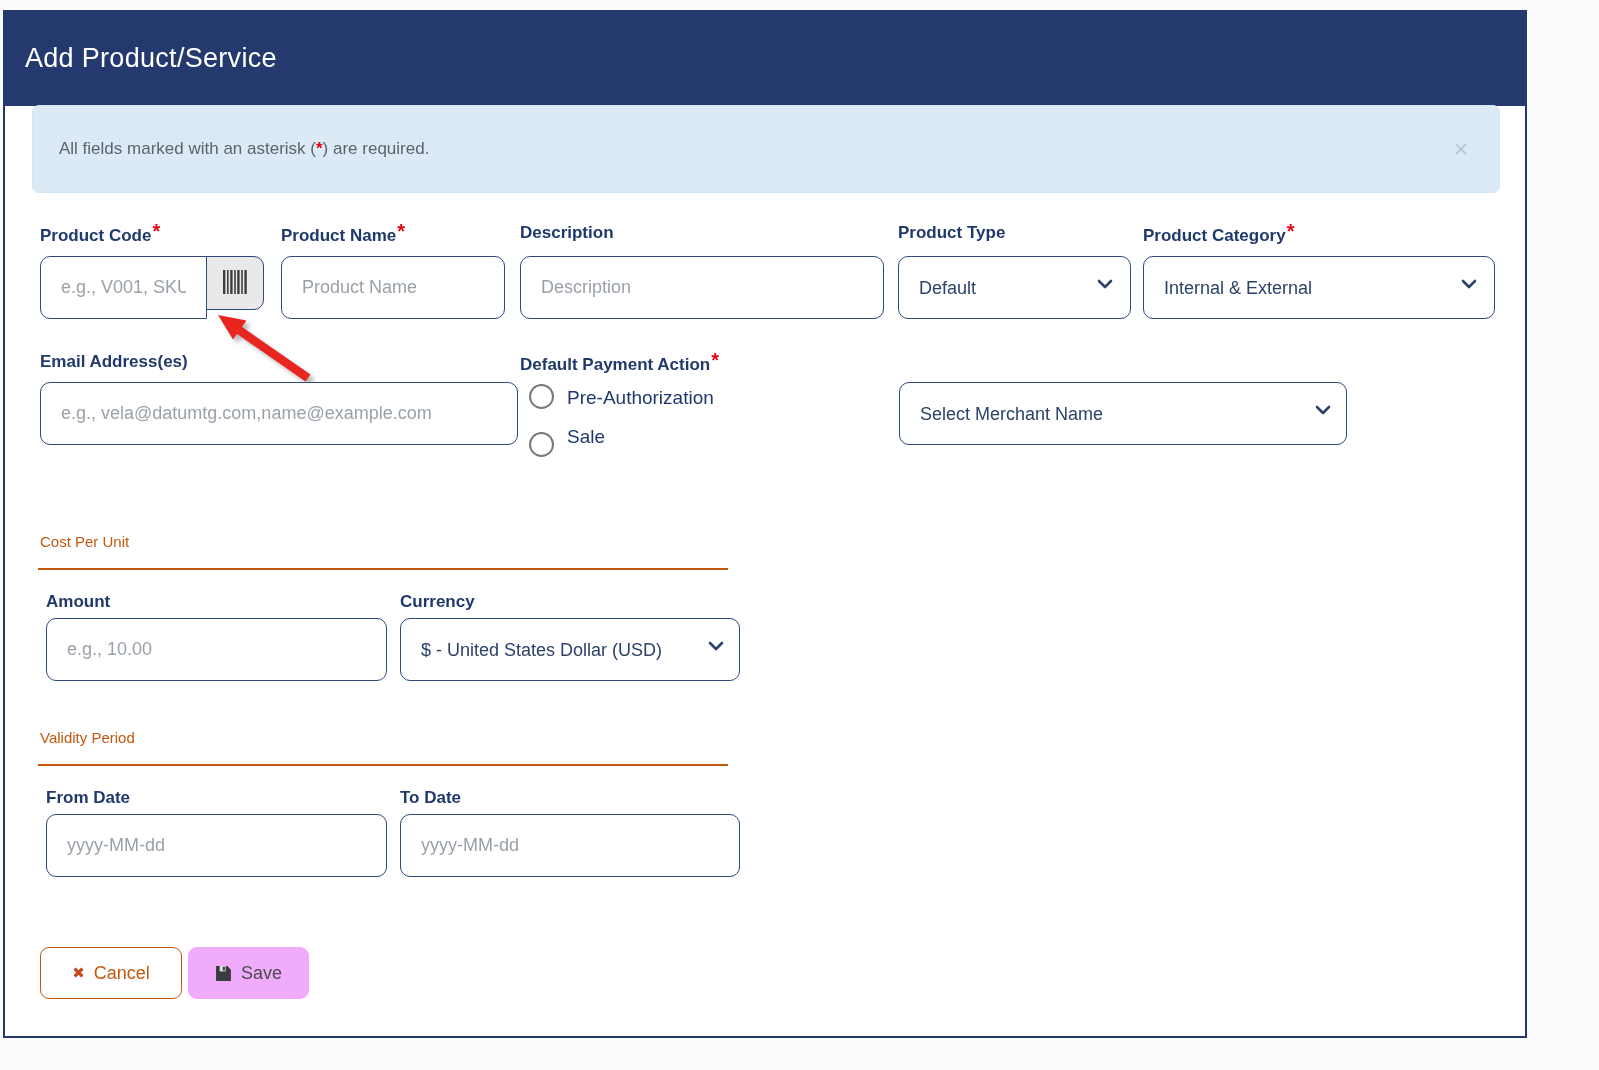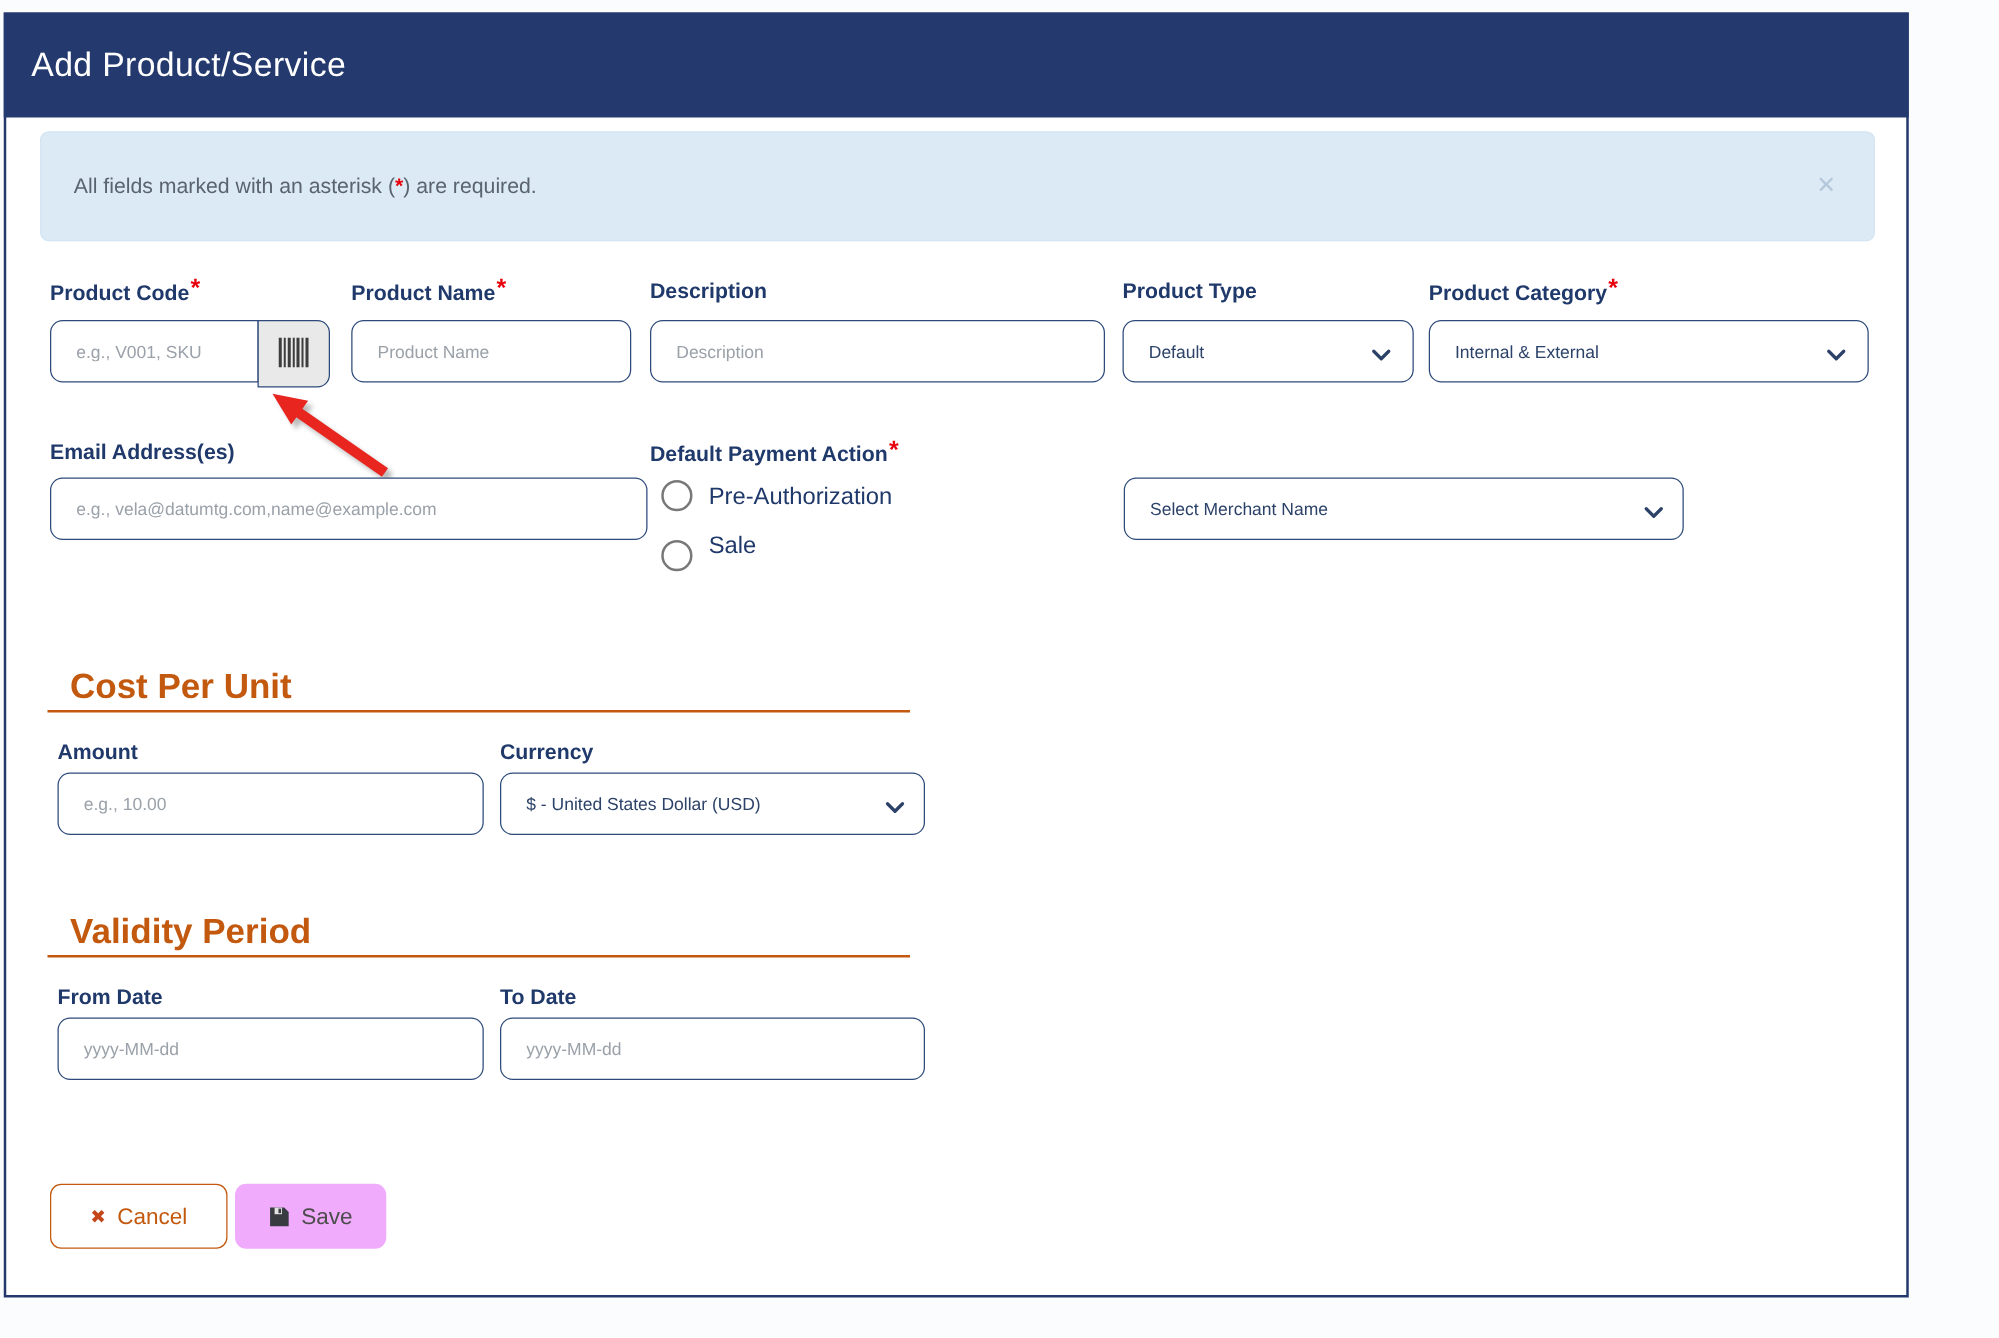--- a/index.html
+++ b/index.html
@@ -8,21 +8,21 @@
     background: #fbfcfd;
     font-family: "Liberation Sans", "DejaVu Sans", sans-serif;
   }
   .card {
     position: absolute; left: 3px; top: 10px;
     width: 1524px; height: 1028px;
     background: #ffffff;
     border: 2px solid #24386b;
   }
   .hdr {
-    position: absolute; left: -2px; top: -2px; right: -2px; height: 84px;
+    position: absolute; left: -2px; top: -2px; right: -2px; height: 96px;
     background: #243a6e;
     display: flex; align-items: center; padding-left: 22px;
   }
   .hdr-title { color: #ffffff; font-size: 27px; font-weight: 400; letter-spacing: 0.3px; }
 
   .alert {
     position: absolute; left: 27px; top: 93px; width: 1468px; height: 88px;
     background: #dceaf6; border: 1px solid #d3e4f2; border-radius: 7px;
     display: flex; align-items: center; padding: 0 26px;
     font-size: 17px; color: #5a646e;
@@ -34,23 +34,23 @@
   }
 
   .flabel {
     position: absolute; font-size: 17px; font-weight: 700; color: #20396b; white-space: nowrap;
   }
   .req {
     color: #e8000d; font-weight: 700; font-size: 20px;
     position: relative; top: -3px; margin-left: 1px;
   }
   .inp, .sel {
-    position: absolute; height: 50px;
+    position: absolute; height: 63px;
     border: 1.6px solid #2d4a7a; border-radius: 10px;
-    padding: 0 20px; font-size: 14px; color: #2c4268;
+    padding: 0 20px; font-size: 18px; color: #2c4268;
     background: #ffffff; outline: none;
     font-family: "Liberation Sans", "DejaVu Sans", sans-serif;
   }
   .inp::placeholder { color: #9aa1a9; opacity: 1; }
   .sel { appearance: none; -webkit-appearance: none; padding-right: 46px; cursor: pointer; }
   .chev {
     position: absolute; pointer-events: none; width: 16px; height: 10px;
   }
   .chev svg { display: block; }
 
@@ -67,21 +67,21 @@
     filter: drop-shadow(4px 4px 2px rgba(130,130,130,0.55));
   }
 
   .radio {
     position: absolute; appearance: none; -webkit-appearance: none;
     width: 25px; height: 25px; border: 2.5px solid #787878; border-radius: 50%;
     background: #fff; cursor: pointer; margin: 0;
   }
   .rlabel { position: absolute; font-size: 19px; color: #20396b; white-space: nowrap; }
 
-  .sect { position: absolute; font-size: 28px; font-weight: 700; color: #c2590f; white-space: nowrap; margin-left: 16px; }
+  .sect { position: absolute; font-size: 15px; font-weight: 400; color: #c2590f; white-space: nowrap; }
   .sect-hr { position: absolute; width: 690px; border-top: 2px solid #c2590f; height: 0; }
 
   .btn {
     position: absolute; top: 935px; height: 52px; border-radius: 9px;
     display: flex; align-items: center; justify-content: center; gap: 9px;
     font-size: 18px; cursor: pointer;
     font-family: "Liberation Sans", "DejaVu Sans", sans-serif;
   }
   .btn-cancel {
     left: 35px; width: 142px;

